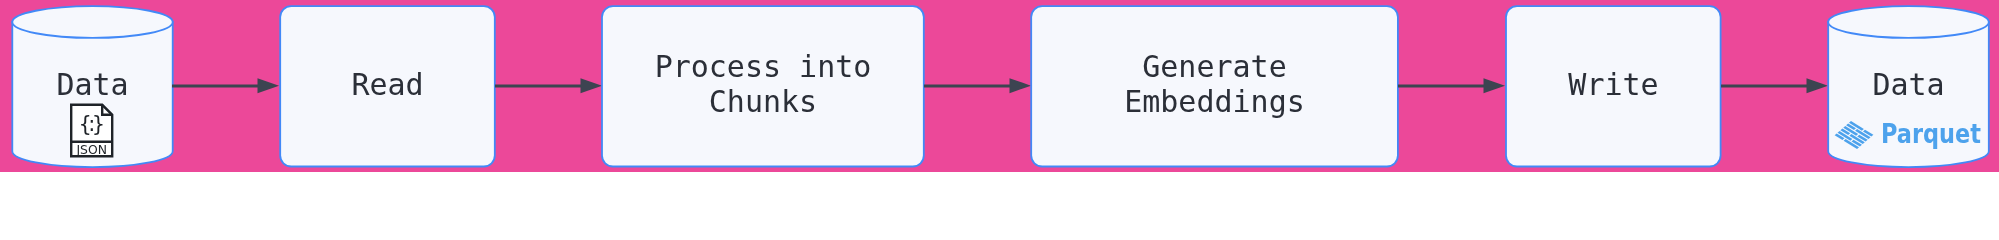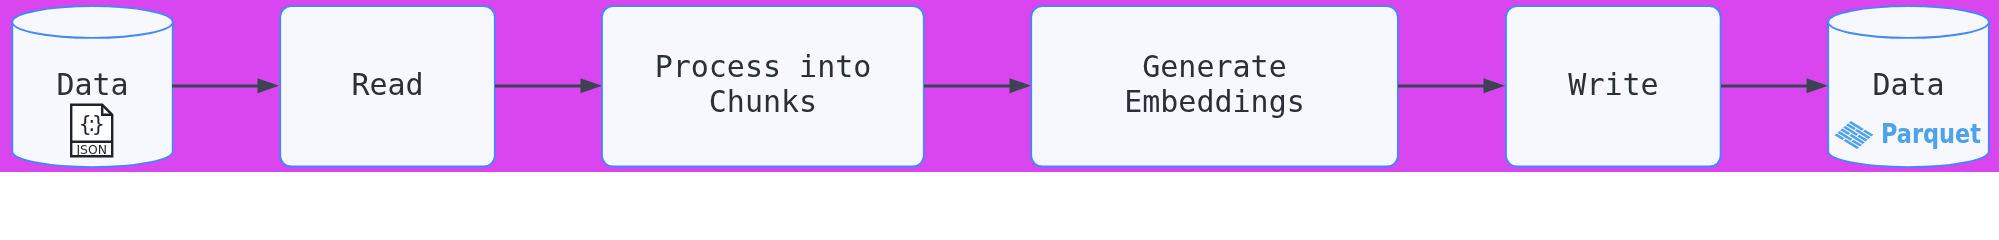--- a/index.html
+++ b/index.html
@@ -1,16 +1,16 @@
 <!DOCTYPE html>
 <html><head>
 <meta charset="utf-8">
 <style>
   html,body{margin:0;padding:0;background:#ffffff;}
-  #page{position:relative;width:1999px;height:172px;background:#d946ef;overflow:hidden;}
+  #page{position:relative;width:1999px;height:172px;background:#ec4899;overflow:hidden;}
   svg#canvas{display:block;}
   .node-label{font-family:"DejaVu Sans Mono",monospace;font-size:30px;fill:#2b2f38;text-anchor:middle;dominant-baseline:middle;}
   .icon-braces{font-family:"DejaVu Sans",sans-serif;font-size:21px;fill:#1f2328;text-anchor:middle;letter-spacing:-3.6px;}
   .icon-json{font-family:"DejaVu Sans",sans-serif;font-size:12.4px;fill:#1f2328;text-anchor:middle;}
   .parquet-word{font-family:"DejaVu Sans",sans-serif;font-size:27px;font-weight:bold;fill:#4DA2EC;}
 </style>
 </head>
 <body>
 
 <div id="page">

